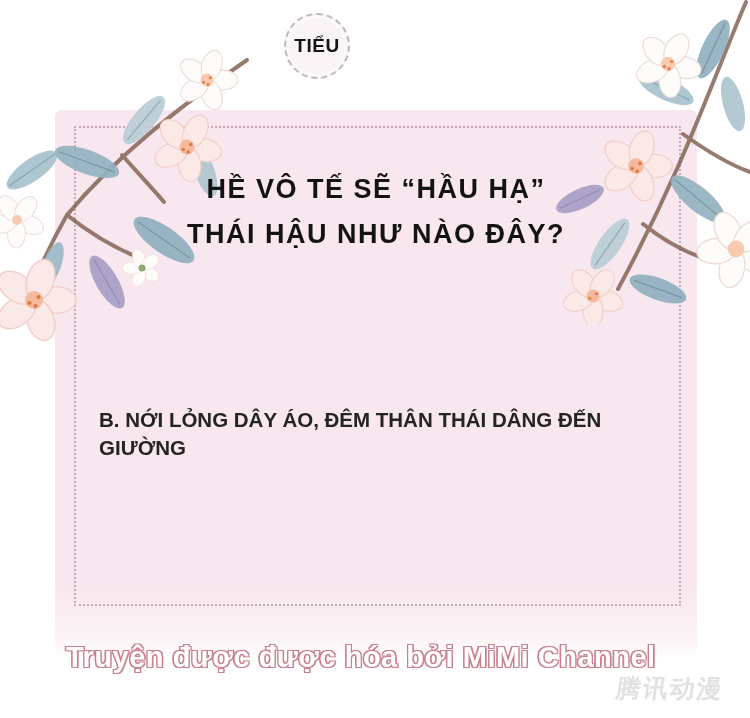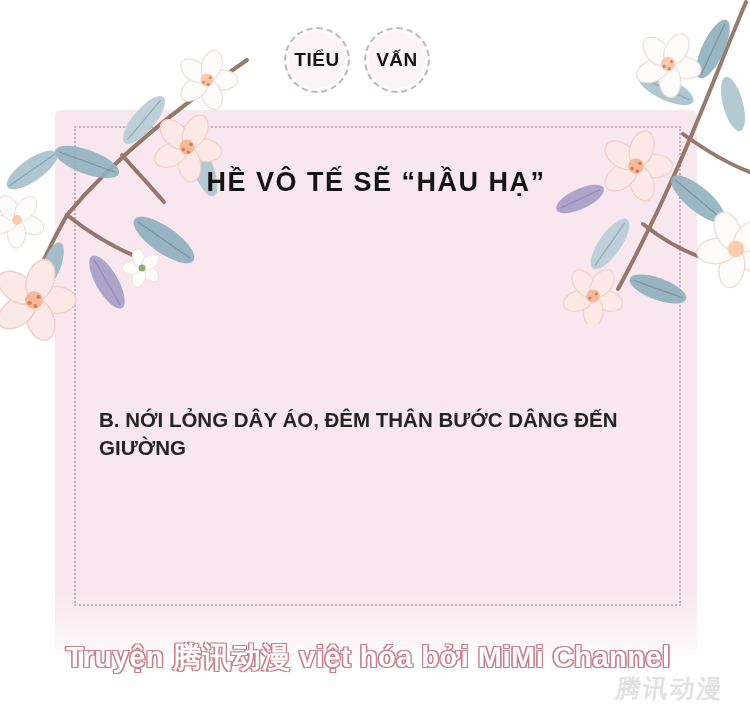--- a/index.html
+++ b/index.html
@@ -12,30 +12,30 @@
     position:absolute;left:55px;top:110px;width:642px;height:545px;
     background:linear-gradient(180deg,var(--panel-pink,#f8e7ee) 0%,var(--panel-pink,#f8e7ee) 88%,#fbf0f4 94%,#fefafb 100%);
     border-radius:6px;
   }
   .dotted-frame{
     position:absolute;left:74px;top:126px;width:607px;height:480px;
     border:2px dotted var(--dotted-border,#c9a7b6);
     box-sizing:border-box;border-radius:2px;
   }
   
-  .badges{position:absolute;left:284px;top:27px;display:flex;gap:14px;}
+  .badges{position:absolute;left:284px;top:13px;display:flex;gap:7px;}
   .badge{
     width:66px;height:66px;border-radius:50%;
     background:#fbf4f7;border:2px dashed #bfb7bc;box-sizing:border-box;
     display:flex;align-items:center;justify-content:center;
     font-weight:bold;font-size:19px;color:#141414;letter-spacing:.5px;
     box-shadow:inset 0 0 0 3px #fdf9fb;
   }
   .title{
-    position:absolute;left:55px;top:160px;width:642px;text-align:center;
+    position:absolute;left:55px;top:167px;width:642px;text-align:center;
     font-weight:bold;font-size:27px;letter-spacing:1.5px;color:#131313;line-height:45px;
   }
   .quiz{
     position:absolute;left:99px;top:351px;width:580px;
     font-weight:bold;font-size:20.5px;line-height:27.6px;color:#242424;
     white-space:pre-wrap;
   }
   
   .credits{
     position:absolute;left:66px;top:552px;width:660px;
@@ -255,37 +255,35 @@
           <circle cx="3" cy="-2" r="1.4"></circle>
           <circle cx="-3" cy="2" r="1.4"></circle>
         </g>
     </g>
   </svg>
 
   <div class="badges">
     <div class="badge">
         <span>TIỂU</span>
       </div>
-    <div class="badge">
-        <span>VẤN</span>
-      </div>
   </div>
 
   <div class="title">
     <div>HỀ VÔ TẾ SẼ “HẦU HẠ”</div>
+    <div>THÁI HẬU NHƯ NÀO ĐÂY?</div>
   </div>
 
   <div class="quiz">
-    <div>B. NỚI LỎNG DÂY ÁO, ĐÊM THÂN BƯỚC DÂNG ĐẾN GIƯỜNG</div>
+    <div>B. NỚI LỎNG DÂY ÁO, ĐÊM THÂN THÁI DÂNG ĐẾN GIƯỜNG</div>
     
     
     
   </div>
 
   <div class="credits">
-    <div>Truyện 腾讯动漫 việt hóa bởi MiMi Channel</div>
+    <div>Truyện được được hóa bởi MiMi Channel</div>
     
     
   </div>
 
   <div class="watermark">腾讯动漫</div>
 
 </div>
 
 </body></html>

